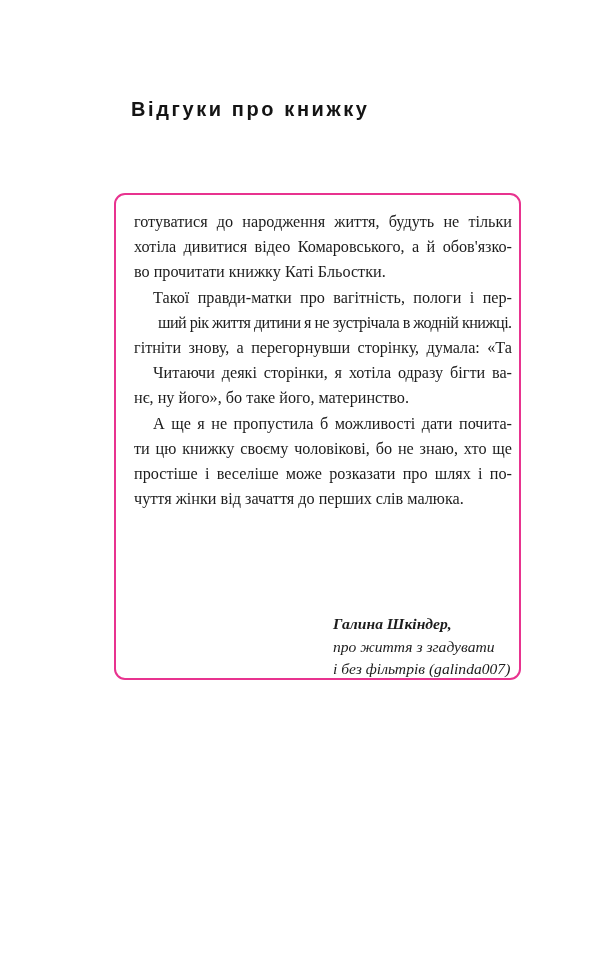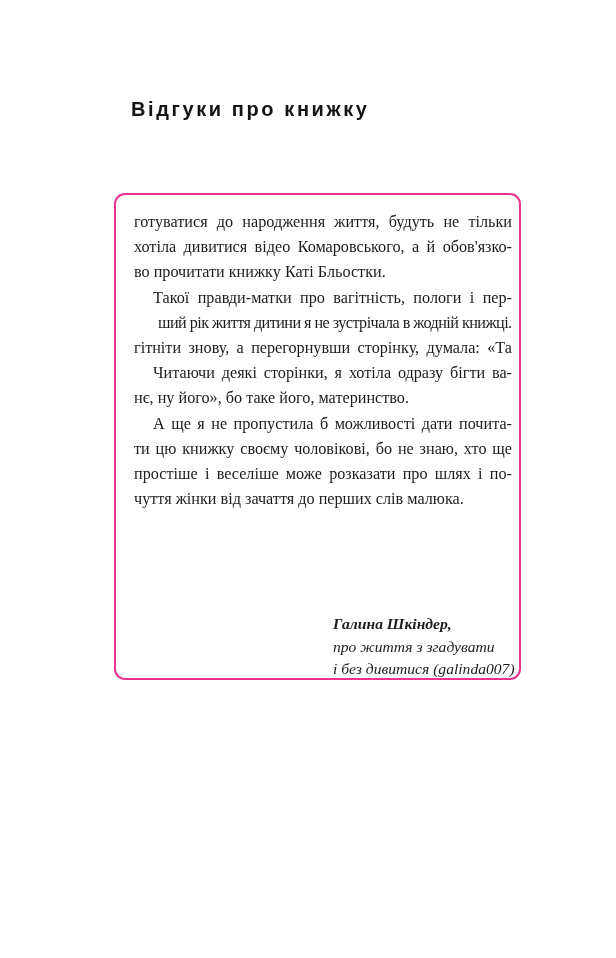--- a/index.html
+++ b/index.html
@@ -98,14 +98,14 @@
     <span class="line indent">А ще я не пропустила б можливості дати почита-</span>
     <span class="line">ти цю книжку своєму чоловікові, бо не знаю, хто ще</span>
     <span class="line">простіше і веселіше може розказати про шлях і по-</span>
     <span class="line last">чуття жінки від зачаття до перших слів малюка.</span>
   </div>
 </div>
 
 <div class="signature">
   <span class="name">Галина Шкіндер,</span>
   <span class="desc">про життя з згадувати</span>
-  <span class="desc">і без дивитися (galinda007)</span>
+  <span class="desc">і без фільтрів (galinda007)</span>
 </div>
 
 </body></html>

